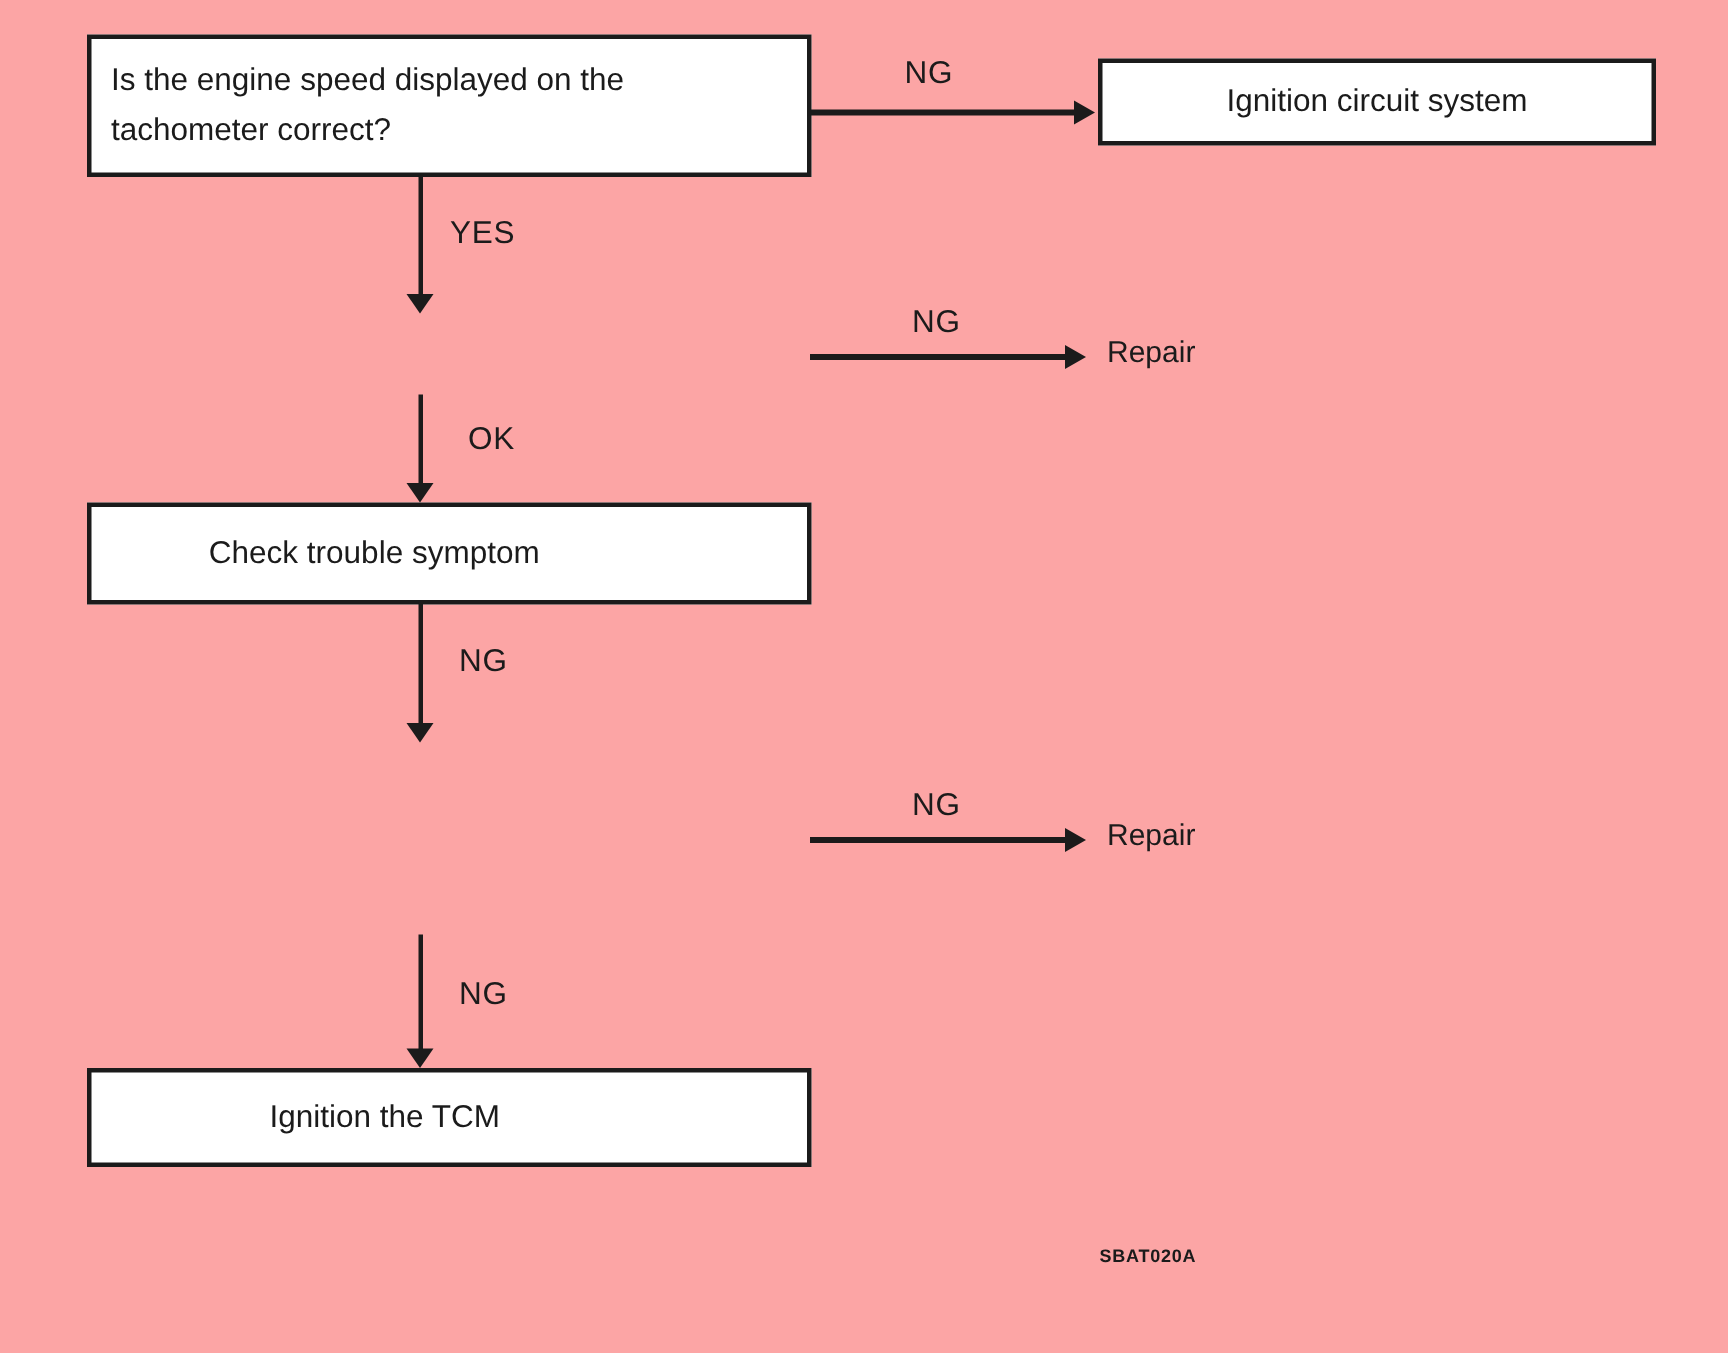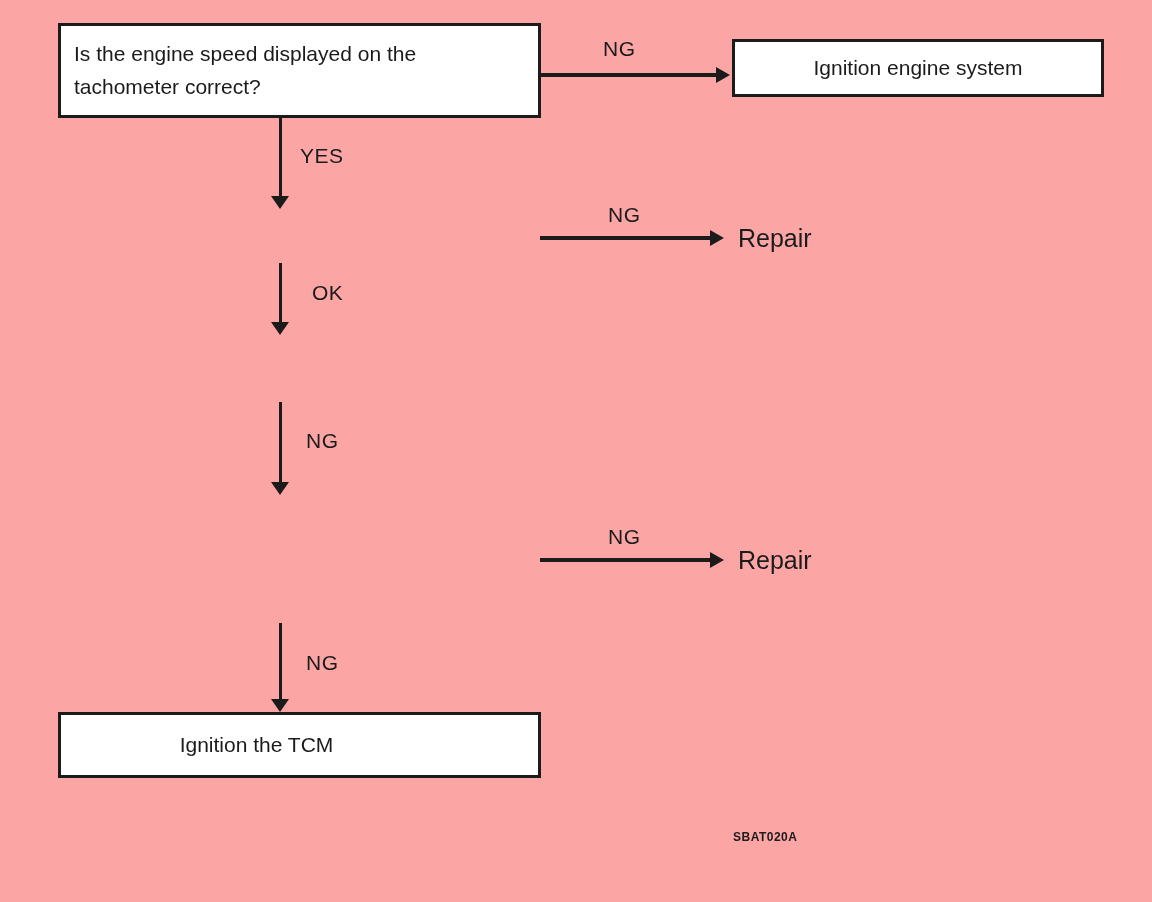--- a/index.html
+++ b/index.html
@@ -101,46 +101,47 @@
   }
   .lbl-ng1 { left: 603px; top: 37px; }
   .lbl-yes { left: 300px; top: 144px; }
   .lbl-ng2 { left: 608px; top: 203px; }
   .lbl-ok  { left: 312px; top: 281px; }
   .lbl-ng3 { left: 306px; top: 429px; }
   .lbl-ng4 { left: 608px; top: 525px; }
   .lbl-ng5 { left: 306px; top: 651px; }
   .terminal {
     position: absolute;
-    font-size: 25px;
+    font-size: 20px;
   }
   .repair1 { left: 738px; top: 224px; }
   .repair2 { left: 738px; top: 546px; }
   .figure-code {
     position: absolute;
     left: 733px; top: 830px;
     font-size: 12px;
     font-weight: bold;
     letter-spacing: 0.5px;
   }
 </style>
 </head>
 <body>
 
 <div class="canvas">
 
   <div class="node box1">Is the engine speed displayed on the
 tachometer correct?</div>
 
 
+  <div class="node box3">Check trouble symptom</div>
 
 
   <div class="node box5">Ignition the TCM</div>
 
-  <div class="node side1">Ignition engine system</div>
+  <div class="node side1">Ignition circuit system</div>
 
   <div class="vline v1"></div>
   <div class="arr-down ad1"></div>
 
   <div class="vline v2"></div>
   <div class="arr-down ad2"></div>
 
   <div class="vline v3"></div>
   <div class="arr-down ad3"></div>
 

